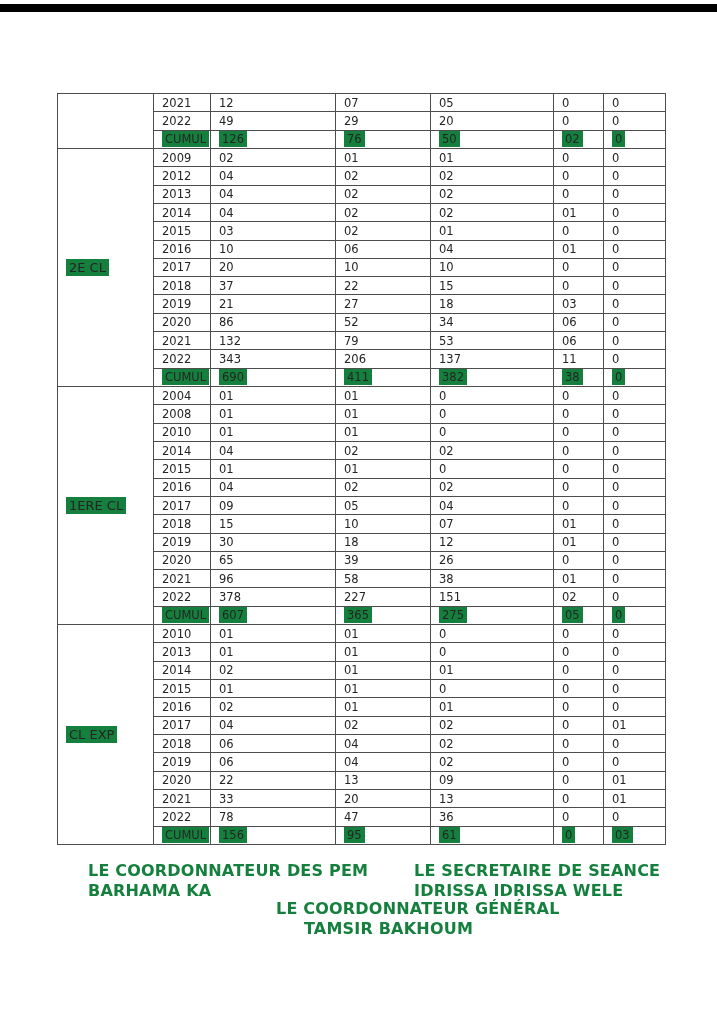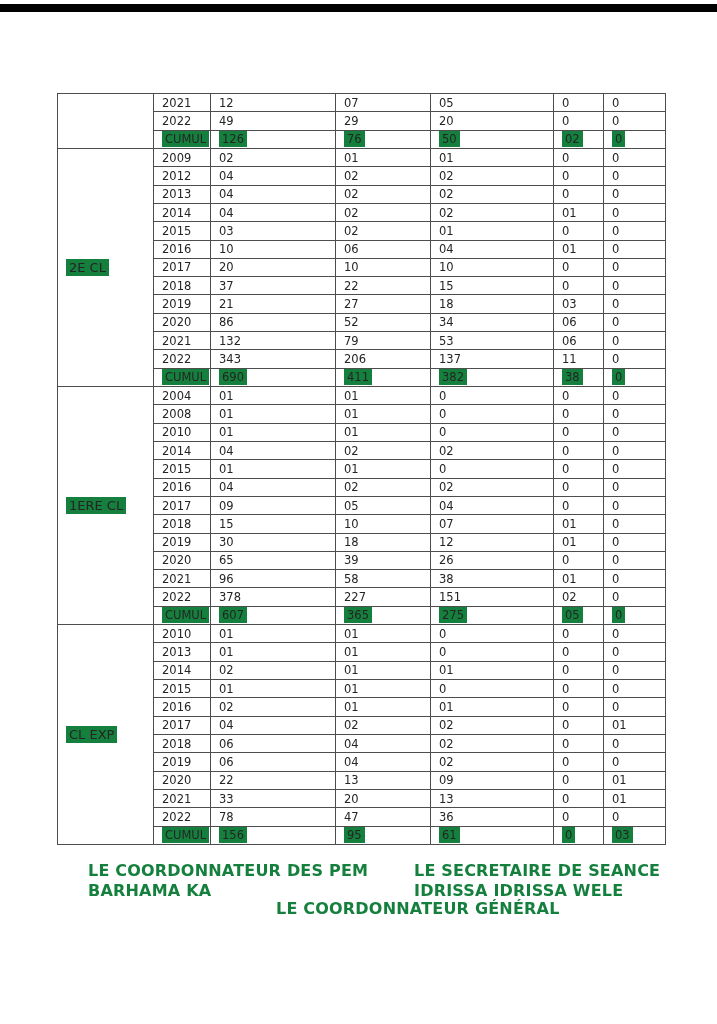--- a/index.html
+++ b/index.html
@@ -419,13 +419,14 @@
   <div>BARHAMA KA</div>
 </div>
 
 <div class="sig" id="sig-right">
   <div>LE SECRETAIRE DE SEANCE</div>
   <div>IDRISSA IDRISSA WELE</div>
 </div>
 
 <div class="sig" id="sig-center">
   <div>LE COORDONNATEUR GÉNÉRAL</div>
+  <div>TAMSIR BAKHOUM</div>
 </div>
 
 </body></html>

